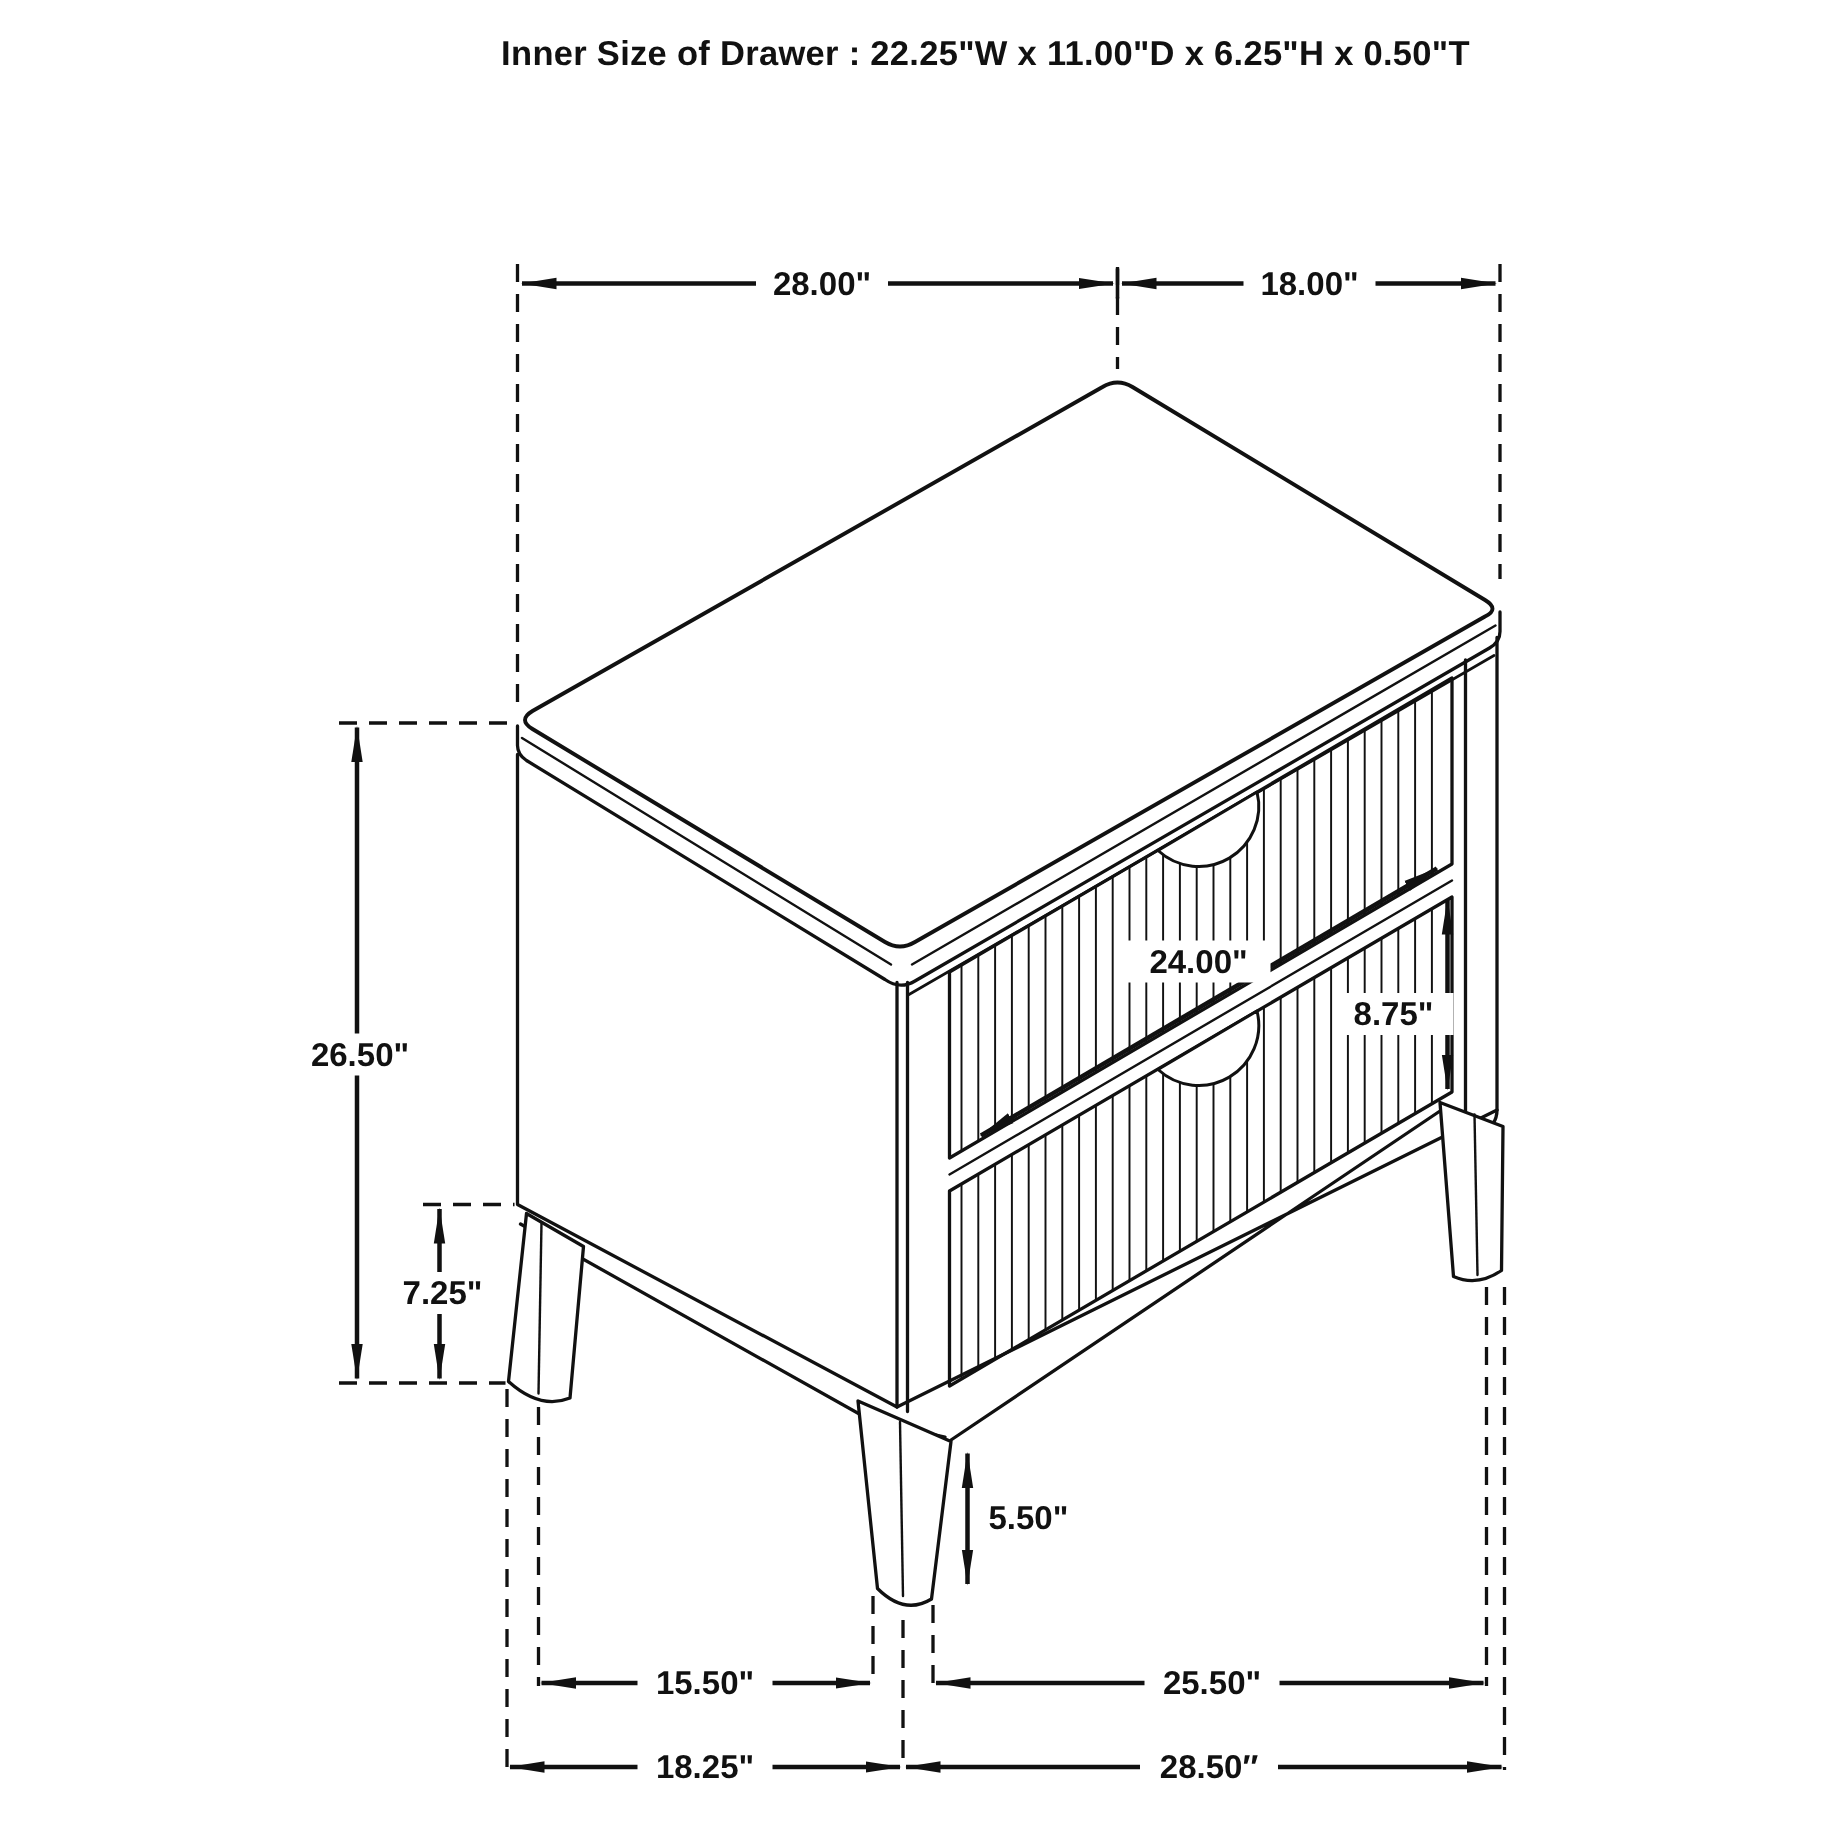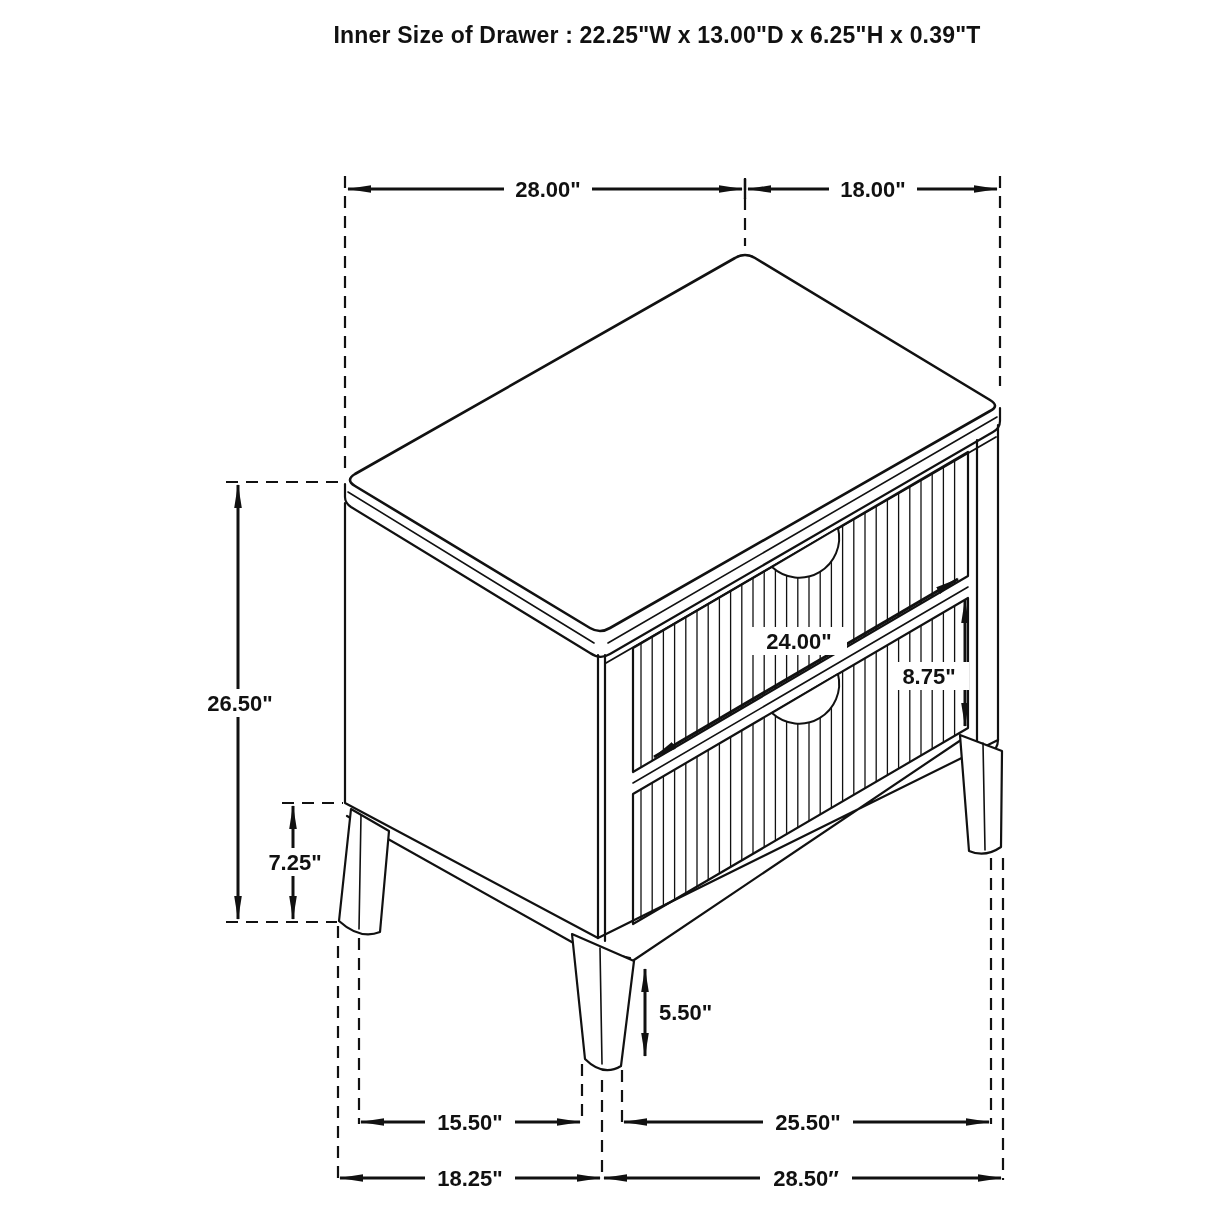--- a/index.html
+++ b/index.html
@@ -9,21 +9,21 @@
          font-size:23px;font-weight:bold;color:#111;letter-spacing:0.2px;white-space:nowrap;}
   svg{position:absolute;top:0;left:0;}
   .dim-label{font-size:22px;font-weight:bold;fill:#111;}
   .lbl-bg{fill:#ffffff;}
 </style>
 </head>
 <body>
 
 <div class="page">
 
-  <div class="title">Inner Size of Drawer : 22.25"W x 13.00"D x 6.25"H x 0.39"T</div>
+  <div class="title">Inner Size of Drawer : 22.25"W x 11.00"D x 6.25"H x 0.50"T</div>
 
   <svg width="1214" height="1214" viewBox="0 0 1214 1214">
     <defs>
       <marker id="ah" viewBox="0 0 24 9" refX="23" refY="4.5" markerWidth="24" markerHeight="9" markerUnits="userSpaceOnUse" orient="auto-start-reverse">
         <path d="M0,0.7 L24,4.5 L0,8.3 Z" fill="#111"></path>
       </marker>
       <clipPath id="clip-d1">
           <polygon points="633,648 968,452 968,576 633,772"></polygon>
         </clipPath>
       <clipPath id="clip-d2">

